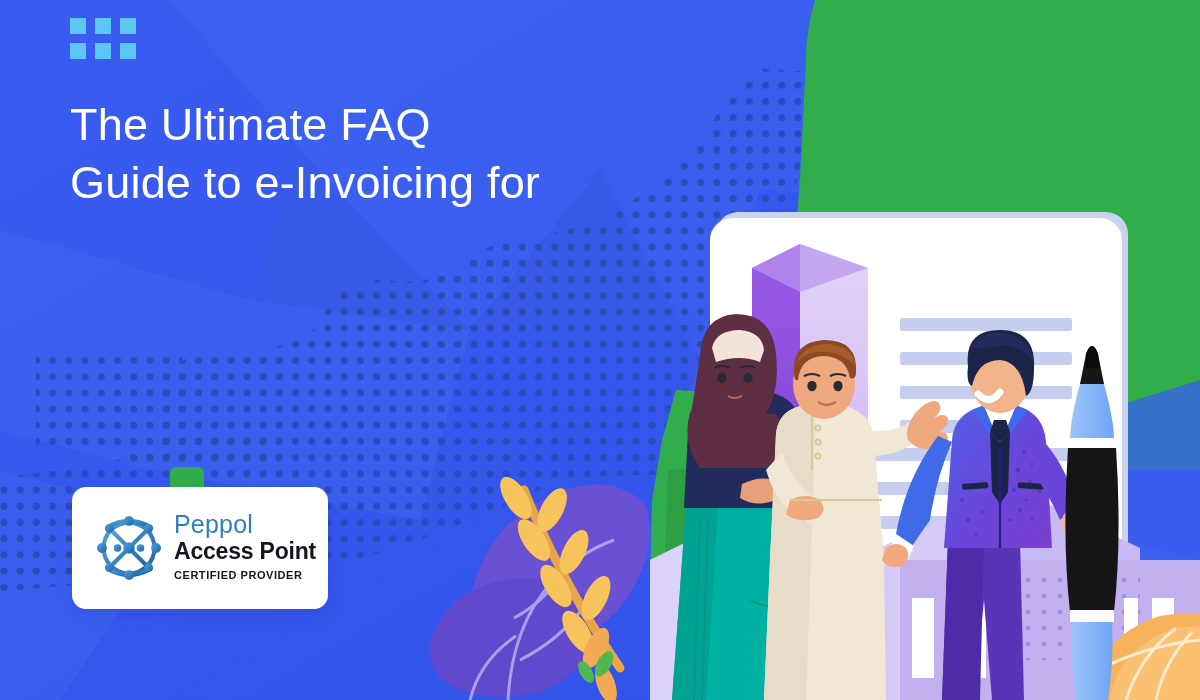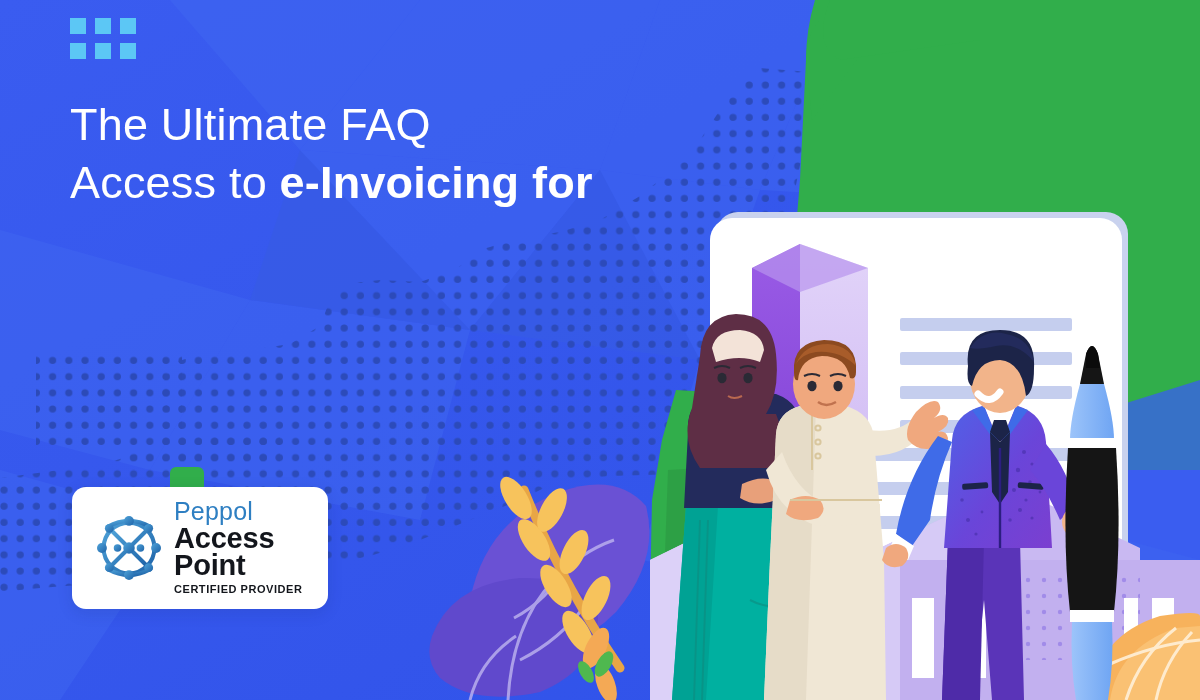--- a/index.html
+++ b/index.html
@@ -17,37 +17,37 @@
     gap:9px;
   }
   #dot-logo i{display:block;width:16px;height:16px;background:#5CC7F5;}
 
   
   #headline{
     position:absolute;left:70px;top:96px;width:640px;
     color:#FFFFFF;font-size:45px;line-height:58px;letter-spacing:.2px;
     font-weight:400;
   }
-  #headline .b{font-weight:700;}
+  #headline .b{font-weight:400;}
 
   
   #peppol-badge{
     position:absolute;left:72px;top:487px;width:256px;height:122px;
     background:#FFFFFF;border-radius:14px;
     box-shadow:0 4px 16px rgba(16,30,90,.12);
     display:flex;align-items:center;
   }
   #peppol-tab{
     position:absolute;left:170px;top:467px;width:34px;height:28px;
     background:#31AE4B;border-radius:6px 6px 0 0;
   }
   #peppol-mark{width:82px;margin-left:16px;flex:0 0 auto;}
   #peppol-text{margin-left:4px;}
   #peppol-title{color:#2E7FC2;font-size:25px;line-height:27px;font-weight:400;letter-spacing:.2px;}
-  #peppol-sub{color:#13161C;font-size:29px;line-height:27px;font-weight:700;letter-spacing:-.2px;}
+  #peppol-sub{color:#13161C;font-size:23px;line-height:27px;font-weight:700;letter-spacing:-.2px;}
   #peppol-note{color:#13161C;font-size:11px;line-height:20px;font-weight:700;letter-spacing:.55px;}
 </style>
 </head>
 <body>
 
 <div id="banner">
 
   <svg class="svg-layer" width="1200" height="700" viewBox="0 0 1200 700">
     <defs>
       <linearGradient id="gBlue" x1="0" y1="0" x2="1" y2="1">
@@ -386,21 +386,21 @@
     <i></i>
     <i></i>
     <i></i>
     <i></i>
     <i></i>
     <i></i>
   </div>
 
   <div id="headline">
     <div>The Ultimate FAQ</div>
-    <div><span>Access to </span><span class="b">e-Invoicing for</span></div>
+    <div><span>Guide to </span><span class="b">e-Invoicing for</span></div>
   </div>
 
   <div id="peppol-tab"></div>
   <div id="peppol-badge">
     <svg id="peppol-mark" viewBox="0 0 100 100">
       <g stroke="url(#gPeppol)" stroke-width="5" fill="none" stroke-linecap="round">
         <circle cx="50" cy="50" r="31"></circle>
         <path d="M50 19 L50 50 L50 81"></path>
         <path d="M19 50 L50 50 L81 50"></path>
         <path d="M28 28 L50 50 L72 72"></path>

